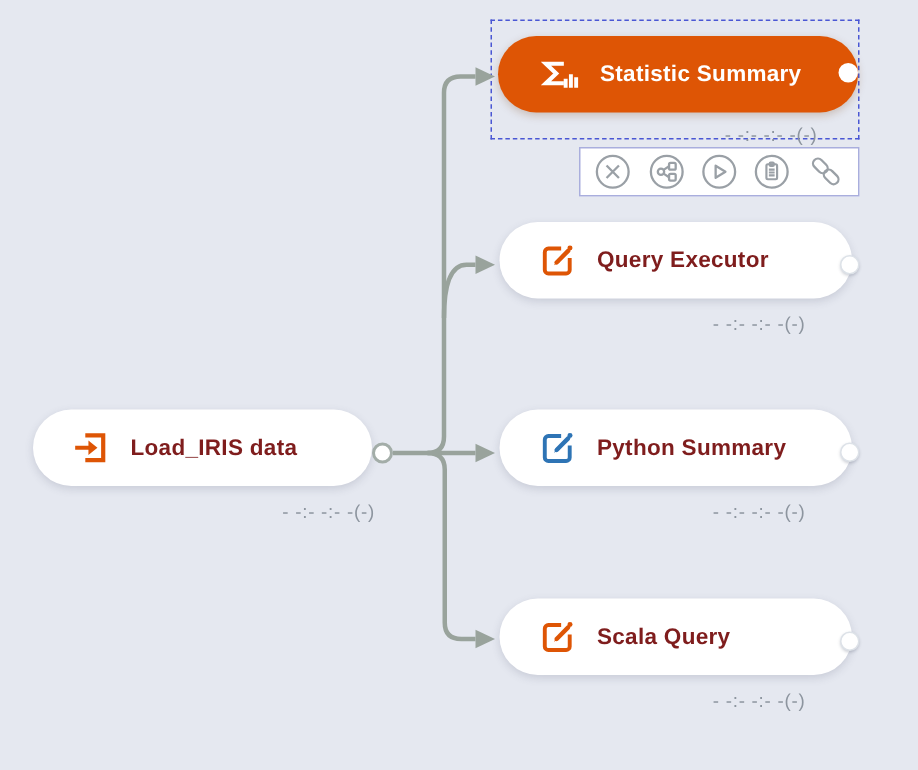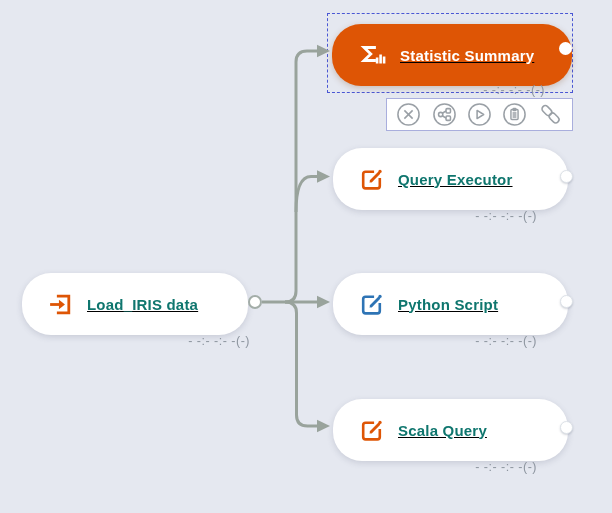--- a/index.html
+++ b/index.html
@@ -8,28 +8,27 @@
   .canvas { position:relative; width:612px; height:513px; background:#e5e8f0; overflow:hidden; }
 
   .edges { position:absolute; left:0; top:0; z-index:1; }
 
   .selection-rect {
     position:absolute; left:327px; top:13px; width:246px; height:80px;
     border:1px dashed #4a57d4; z-index:0;
   }
 
   .node {
-    position:absolute; height:62px; border-radius:29px; background:#ffffff;
+    position:absolute; height:51px; border-radius:29px; background:#ffffff;
     display:flex; align-items:center; z-index:2;
     box-shadow:0 2px 6px rgba(70,80,105,0.18);
     cursor:pointer;
-    text-decoration:underline;
   }
   .node .n-icon { margin-left:25px; display:flex; align-items:center; justify-content:center; flex:0 0 auto; }
-  .node .n-label { margin-left:13px; font-size:15px; font-weight:bold; color:#0f766e; letter-spacing:.2px; }
+  .node .n-label { margin-left:13px; font-size:15px; font-weight:bold; color:#7f1d1d; letter-spacing:.2px; }
 
   .node-load      { left:22px;  top:273px; width:226px; }
   .node-statistic { left:332px; top:24px;  width:240px; background:#de5505; box-shadow:0 2px 6px rgba(120,60,10,0.25); }
   .node-statistic .n-label { color:#ffffff; }
   .node-query     { left:333px; top:148px; width:235px; }
   .node-python    { left:333px; top:273px; width:235px; }
   .node-scala     { left:333px; top:399px; width:235px; }
 
   .port {
     position:absolute; width:13px; height:13px; border-radius:50%; background:#ffffff; z-index:3;
@@ -165,21 +164,21 @@
 
   <div class="node node-python">
     <span class="n-icon">
       <svg width="27" height="27" viewBox="0 0 26 26" fill="none">
         <path d="M15.5 5.5 H7.3 A2.3 2.3 0 0 0 5 7.8 V19.2 A2.3 2.3 0 0 0 7.3 21.5 H18.7 A2.3 2.3 0 0 0 21 19.2 V11.5" stroke="#2e74b5" stroke-width="2.5"></path>
         <path d="M12.6 14.4 L20 7" stroke="#2e74b5" stroke-width="2.8" stroke-linecap="round"></path>
         <circle cx="21.2" cy="5.2" r="1.6" fill="#2e74b5"></circle>
         <polygon points="12.9,12.6 10.9,16.2 14.6,14.3" fill="#2e74b5"></polygon>
       </svg>
     </span>
-    <span class="n-label">Python Script</span>
+    <span class="n-label">Python Summary</span>
   </div>
   <div class="port port-out-white port-python"></div>
   <div class="status status-python">- -:- -:- -(-)</div>
 
   <div class="node node-scala">
     <span class="n-icon">
       <svg width="27" height="27" viewBox="0 0 26 26" fill="none">
         <path d="M15.5 5.5 H7.3 A2.3 2.3 0 0 0 5 7.8 V19.2 A2.3 2.3 0 0 0 7.3 21.5 H18.7 A2.3 2.3 0 0 0 21 19.2 V11.5" stroke="#de5505" stroke-width="2.5"></path>
         <path d="M12.6 14.4 L20 7" stroke="#de5505" stroke-width="2.8" stroke-linecap="round"></path>
         <circle cx="21.2" cy="5.2" r="1.6" fill="#de5505"></circle>

